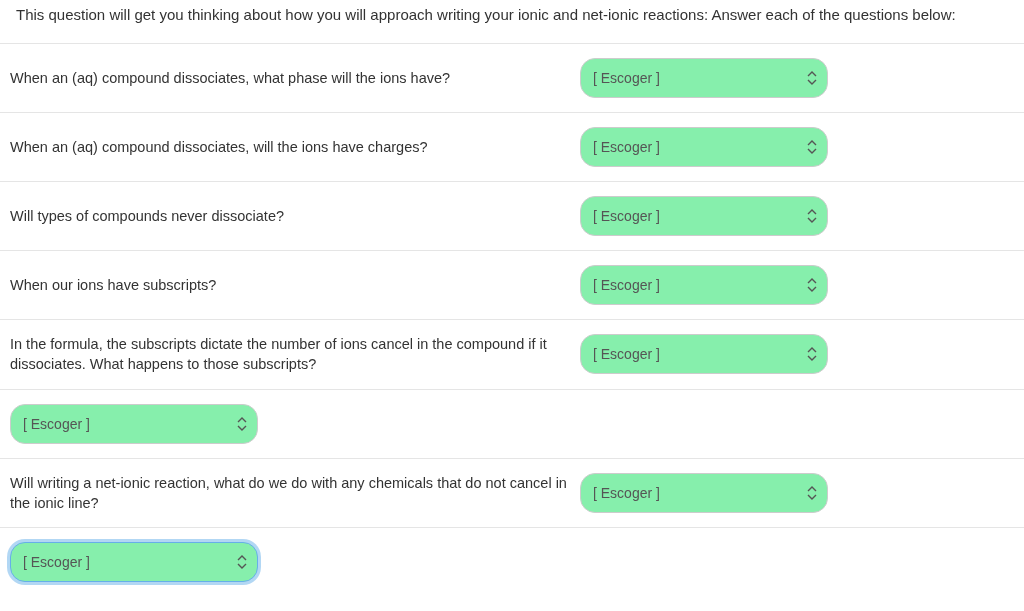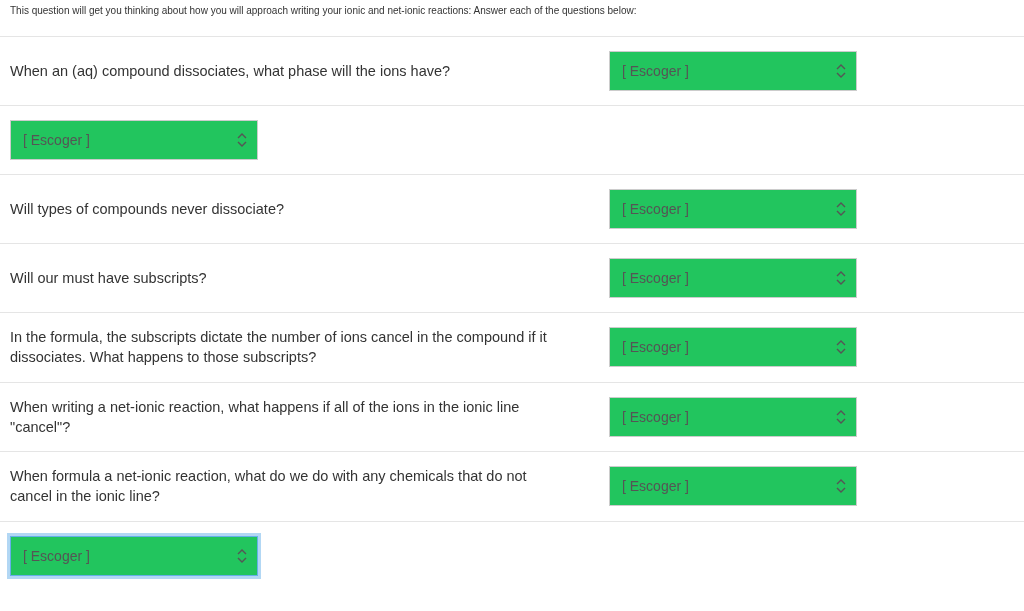--- a/index.html
+++ b/index.html
@@ -9,49 +9,49 @@
     }
     body {
       font-family: "Helvetica Neue", Helvetica, Arial, sans-serif;
       font-size: 14px;
       color: #333;
       background: #fff;
       padding: 4px 0 10px 0;
     }
     .intro {
       padding: 0 10px 18px 10px;
-      font-size: 10px;
+      font-size: 15px;
       line-height: 1.4;
+      margin-left: 6px;
     }
     .question-row {
       display: flex;
       align-items: center;
       border-top: 1px solid #e5e5e5;
       padding: 14px 10px;
       min-height: 62px;
-      gap: 29px;
     }
     .question-text {
       width: 570px;
       flex-shrink: 0;
       font-size: 14.5px;
       line-height: 1.4;
       padding-right: 12px;
     }
     .select-wrapper {
       position: relative;
       width: 248px;
       flex-shrink: 0;
     }
     .select-box {
       width: 100%;
       height: 40px;
       border: 1px solid #ccc;
-      border-radius: 0;
-      background: #22c55e;
+      border-radius: 15px;
+      background: #86efac;
       padding: 0 32px 0 12px;
       font-size: 14px;
       color: #555;
       display: flex;
       align-items: center;
       cursor: pointer;
       position: relative;
     }
     .select-box.focused {
       border: 1px solid #66afe9;
@@ -85,20 +85,21 @@
           <span class="select-arrows">
             <svg viewBox="0 0 10 14" width="10" height="14">
   <path d="M1 5 L5 1 L9 5" fill="none" stroke="#555" stroke-width="1.4"></path>
   <path d="M1 9 L5 13 L9 9" fill="none" stroke="#555" stroke-width="1.4"></path>
 </svg>
           </span>
         </div>
       </div>
     </div>
     <div class="question-row">
+      <div class="question-text">When an (aq) compound dissociates, will the ions have charges?</div>
       <div class="select-wrapper">
         <div class="select-box">
           <span>[ Escoger ]</span>
           <span class="select-arrows">
             <svg viewBox="0 0 10 14" width="10" height="14">
   <path d="M1 5 L5 1 L9 5" fill="none" stroke="#555" stroke-width="1.4"></path>
   <path d="M1 9 L5 13 L9 9" fill="none" stroke="#555" stroke-width="1.4"></path>
 </svg>
           </span>
         </div>
@@ -112,21 +113,21 @@
           <span class="select-arrows">
             <svg viewBox="0 0 10 14" width="10" height="14">
   <path d="M1 5 L5 1 L9 5" fill="none" stroke="#555" stroke-width="1.4"></path>
   <path d="M1 9 L5 13 L9 9" fill="none" stroke="#555" stroke-width="1.4"></path>
 </svg>
           </span>
         </div>
       </div>
     </div>
     <div class="question-row">
-      <div class="question-text">Will our must have subscripts?</div>
+      <div class="question-text">When our ions have subscripts?</div>
       <div class="select-wrapper">
         <div class="select-box">
           <span>[ Escoger ]</span>
           <span class="select-arrows">
             <svg viewBox="0 0 10 14" width="10" height="14">
   <path d="M1 5 L5 1 L9 5" fill="none" stroke="#555" stroke-width="1.4"></path>
   <path d="M1 9 L5 13 L9 9" fill="none" stroke="#555" stroke-width="1.4"></path>
 </svg>
           </span>
         </div>
@@ -140,35 +141,34 @@
           <span class="select-arrows">
             <svg viewBox="0 0 10 14" width="10" height="14">
   <path d="M1 5 L5 1 L9 5" fill="none" stroke="#555" stroke-width="1.4"></path>
   <path d="M1 9 L5 13 L9 9" fill="none" stroke="#555" stroke-width="1.4"></path>
 </svg>
           </span>
         </div>
       </div>
     </div>
     <div class="question-row">
-      <div class="question-text">When writing a net-ionic reaction, what happens if all of the ions in the ionic line "cancel"?</div>
       <div class="select-wrapper">
         <div class="select-box">
           <span>[ Escoger ]</span>
           <span class="select-arrows">
             <svg viewBox="0 0 10 14" width="10" height="14">
   <path d="M1 5 L5 1 L9 5" fill="none" stroke="#555" stroke-width="1.4"></path>
   <path d="M1 9 L5 13 L9 9" fill="none" stroke="#555" stroke-width="1.4"></path>
 </svg>
           </span>
         </div>
       </div>
     </div>
     <div class="question-row">
-      <div class="question-text">When formula a net-ionic reaction, what do we do with any chemicals that do not cancel in the ionic line?</div>
+      <div class="question-text">Will writing a net-ionic reaction, what do we do with any chemicals that do not cancel in the ionic line?</div>
       <div class="select-wrapper">
         <div class="select-box">
           <span>[ Escoger ]</span>
           <span class="select-arrows">
             <svg viewBox="0 0 10 14" width="10" height="14">
   <path d="M1 5 L5 1 L9 5" fill="none" stroke="#555" stroke-width="1.4"></path>
   <path d="M1 9 L5 13 L9 9" fill="none" stroke="#555" stroke-width="1.4"></path>
 </svg>
           </span>
         </div>

